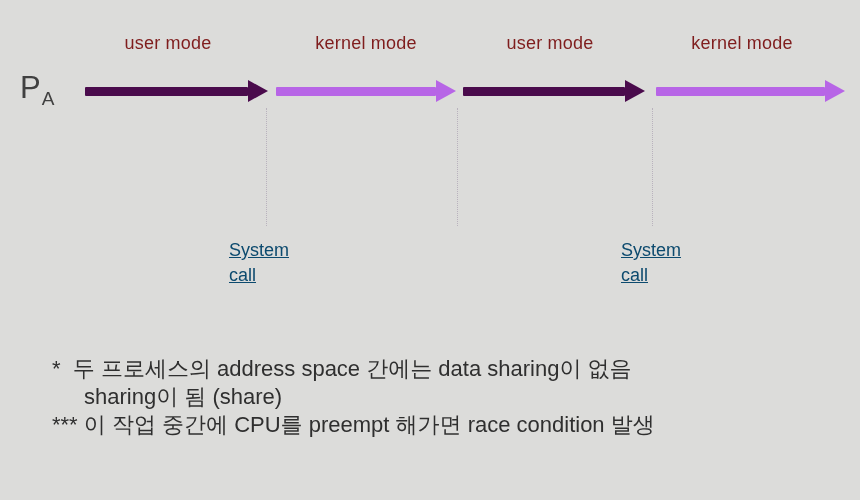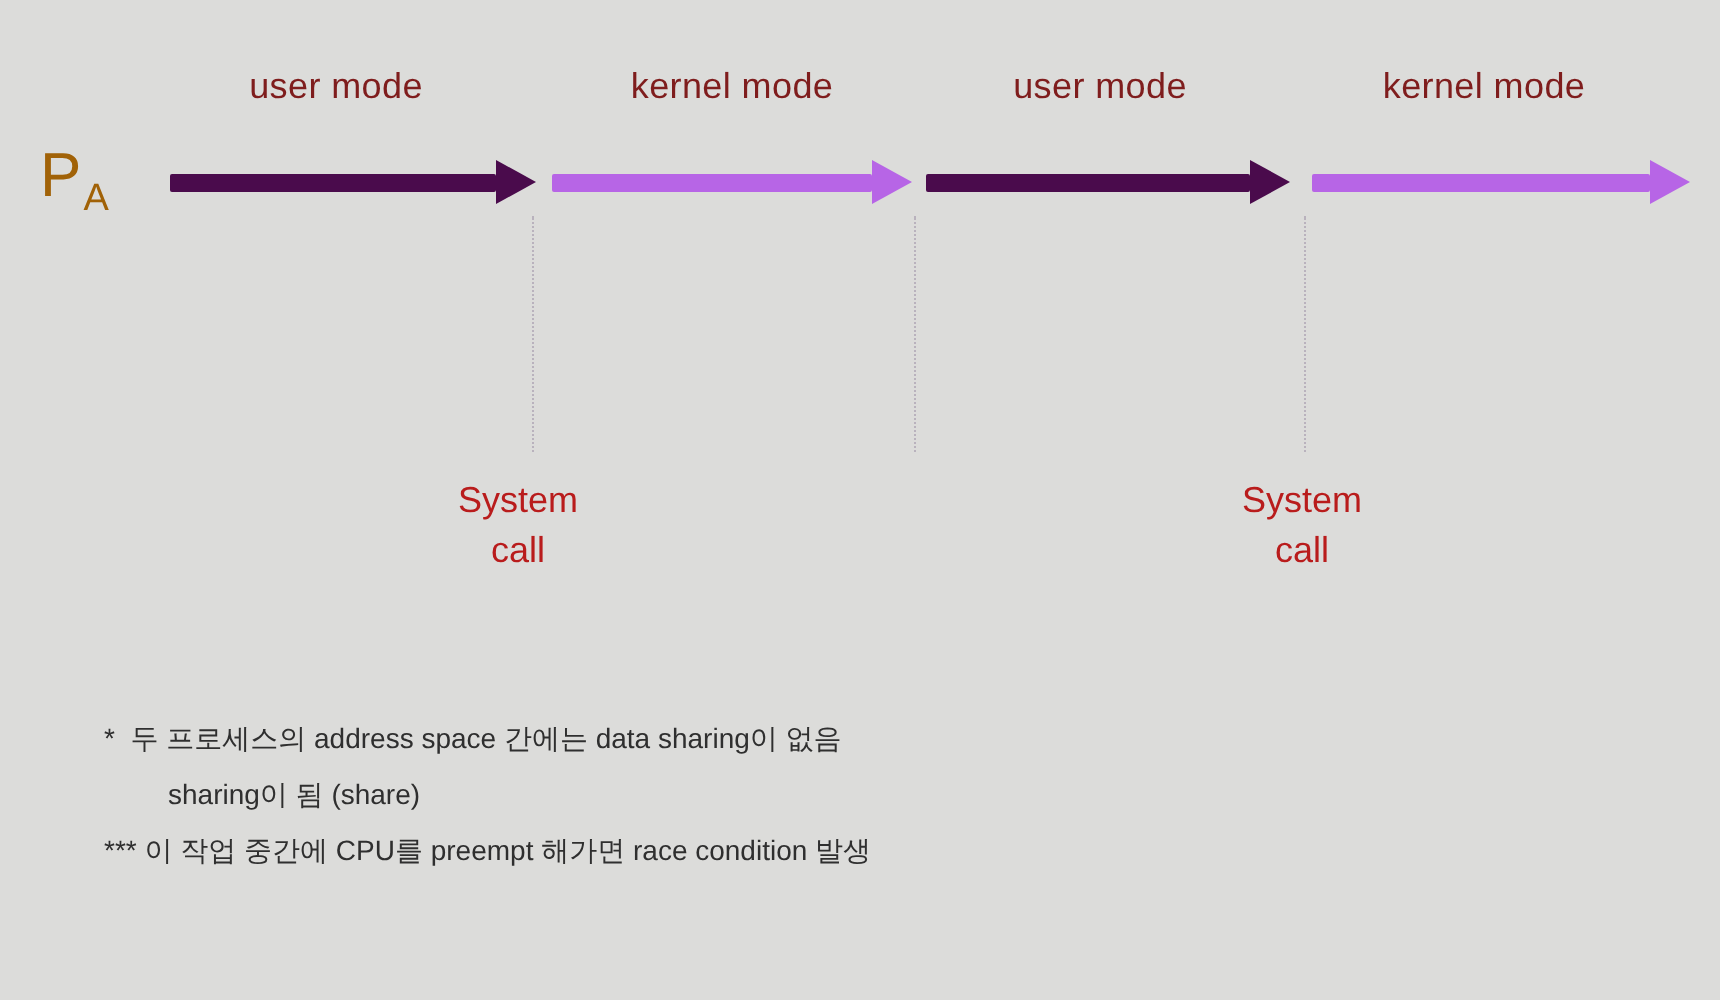--- a/index.html
+++ b/index.html
@@ -29,21 +29,21 @@
     white-space: nowrap;
     text-align: right;
     transform: translateX(-50%);
   }
 
   .proc-label {
     position: absolute;
     left: 20px;
     top: 70px;
     font-size: 31px;
-    color: #a16207;
+    color: #404040;
     white-space: nowrap;
   }
   .proc-label .sub {
     font-size: 19px;
     vertical-align: sub;
     margin-left: 1px;
   }
 
   
   .arrow {
@@ -69,35 +69,36 @@
   .dotted {
     position: absolute;
     width: 1px;
     border-left: 1px dotted #b9b2bd;
   }
 
   .event-label {
     position: absolute;
     font-size: 18px;
     line-height: 25px;
-    color: #b91c1c;
-    text-align: center;
+    color: #0c4a6e;
+    text-align: left;
     white-space: pre-line;
     transform: translateX(-50%);
+    text-decoration: underline;
   }
 
   
   #notes {
     position: absolute;
     left: 52px;
     top: 355px;
     width: 790px;
   }
   .note-line {
-    font-size: 14px;
+    font-size: 22px;
     line-height: 28px;
     color: #2f2f2f;
     white-space: pre;
   }
   .note-line.indented {
     padding-left: 32px;
   }
 </style>
 </head>
 <body>

